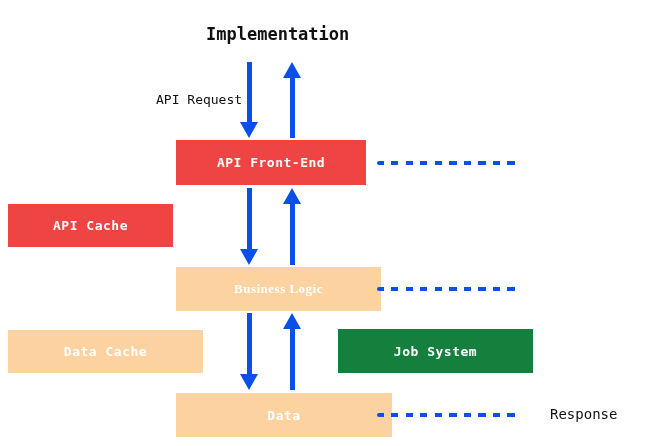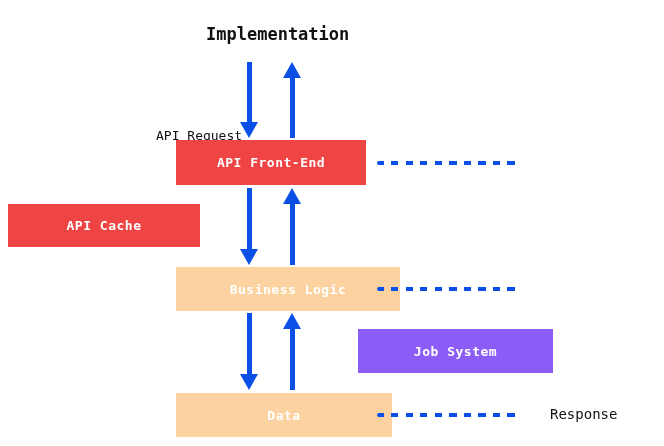--- a/index.html
+++ b/index.html
@@ -12,36 +12,35 @@
   }
   .title {
     position:absolute;
     font-size:17px; font-weight:bold; color:#111111;
     white-space:nowrap;
   }
   .flow-label {
     position:absolute;
     font-size:13px; color:#111111;
     white-space:nowrap;
-    margin-top:36px;
   }
   .layer-label {
     position:absolute;
     font-size:14px; color:#111111;
     white-space:nowrap;
   }
   .box {
     position:absolute;
     display:flex; align-items:center; justify-content:center;
     color:#ffffff; font-weight:bold; font-size:13px;
     letter-spacing:0.5px; white-space:nowrap;
   }
   .cyan   { background:#ef4444; }
   .orange { background:#fcd3a0; }
-  .gray   { background:#8b5cf6;margin-left:20px; }
+  .gray   { background:#15803d; }
 
   .arrow { position:absolute; width:0; }
   .arrow .shaft {
     position:absolute; left:-2.5px; width:5px; top:0; bottom:0;
     background:#0a4fe6;
   }
   .arrow.down .shaft { bottom:13px; }
   .arrow.up   .shaft { top:13px; }
   .arrow .head {
     position:absolute; left:-9px; width:0; height:0;
@@ -87,22 +86,23 @@
   <div class="arrow down" style="left:249px; top:313px; height:77px;">
     <div class="shaft"></div>
     <div class="head"></div>
   </div>
   <div class="arrow up" style="left:292px; top:313px; height:77px;">
     <div class="shaft"></div>
     <div class="head"></div>
   </div>
 
   <div class="box cyan" style="left:176px; top:140px; width:190px; height:45px;">API Front-End</div>
-  <div class="box cyan" style="left:8px; top:204px; width:192px; height:43px;">API Cache</div>
-  <div class="box orange" style="left:176px; top:267px; width:224px; height:44px;">Business Logic</div>
+  <div class="box cyan" style="left:8px; top:204px; width:165px; height:43px;">API Cache</div>
+  <div class="box orange" style="left:176px; top:267px; width:205px; height:44px;font-family:Liberation Serif, serif;">Business Logic</div>
+  <div class="box orange" style="left:8px; top:330px; width:195px; height:43px;">Data Cache</div>
   <div class="box gray" style="left:338px; top:329px; width:195px; height:44px;">Job System</div>
   <div class="box orange" style="left:176px; top:393px; width:216px; height:44px;">Data</div>
 
   <div class="dash" style="top:161px;"></div>
   <div class="dash" style="top:287px;"></div>
   <div class="dash" style="top:413px;"></div>
 
   <div class="layer-label" style="left:550px; top:406px;">Response</div>
 
 </div>

